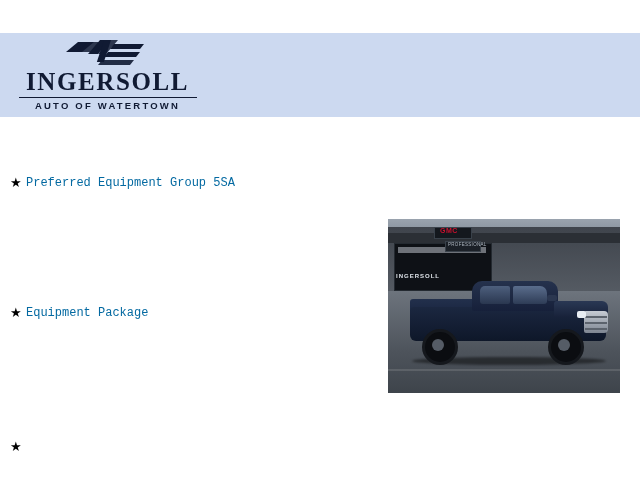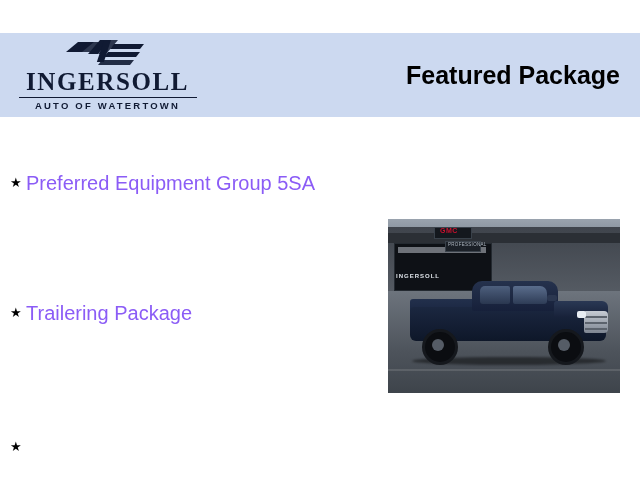--- a/index.html
+++ b/index.html
@@ -94,24 +94,25 @@
   .bullet-2 { top: 186px; }
   .bullet-3 { top: 320px; }
   .bullet-star {
     font-size: 13px;
     color: #000000;
     line-height: 20px;
     width: 16px;
     flex: none;
   }
   .bullet-text {
-    font-size: 20px;
-    color: #8b5cf6;
+    font-size: 12px;
+    color: #0369a1;
     line-height: 20px;
     white-space: nowrap;
+    font-family: Liberation Mono, monospace;
   }
 
   
   .photo {
     position: absolute;
     left: 388px;
     top: 186px;
     width: 232px;
     height: 174px;
     overflow: hidden;
@@ -302,31 +303,30 @@
             <path d="M66 4 L96 4 L92 9 L62 9 Z"></path>
             <path d="M60 12 L92 12 L88 17 L56 17 Z"></path>
             <path d="M54 20 L86 20 L82 25 L50 25 Z" opacity="0.9"></path>
           </g>
         </svg>
       </div>
       <div class="brand-name">INGERSOLL</div>
       <div class="brand-rule"></div>
       <div class="brand-sub">AUTO OF WATERTOWN</div>
     </div>
-    <div class="header-title">Featured Package</div>
   </div>
 
   <div class="bullets">
     <div class="bullet bullet-1">
       <span class="bullet-star">★</span>
       <span class="bullet-text">Preferred Equipment Group 5SA</span>
     </div>
     <div class="bullet bullet-2">
       <span class="bullet-star">★</span>
-      <span class="bullet-text">Trailering Package</span>
+      <span class="bullet-text">Equipment Package</span>
     </div>
     <div class="bullet bullet-3">
       <span class="bullet-star">★</span>
     </div>
   </div>
 
   <div class="photo">
     <div class="ph-sky"></div>
     <div class="ph-building"></div>
     <div class="ph-building-band"></div>

